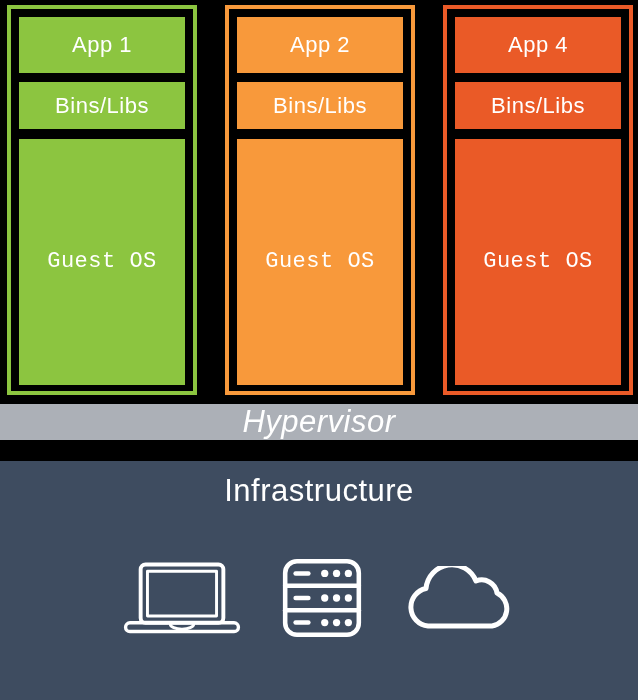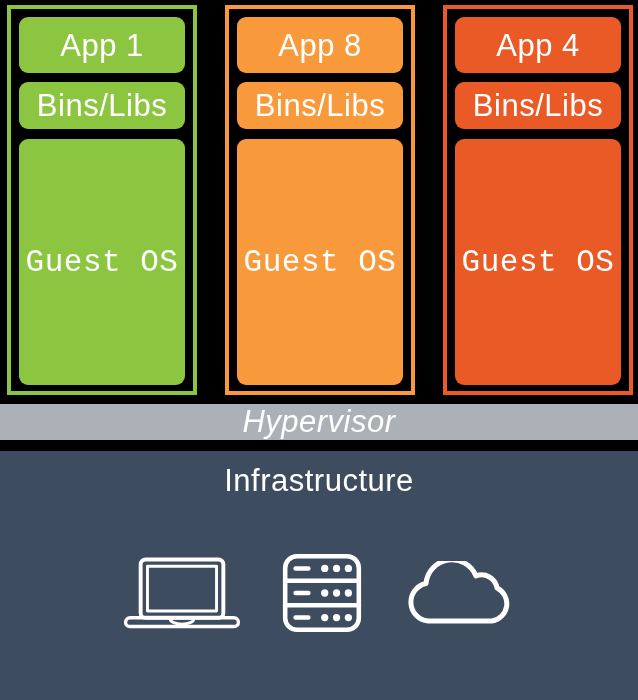--- a/index.html
+++ b/index.html
@@ -30,45 +30,44 @@
     display: flex;
     flex-direction: column;
     padding: 8px 8px 6px 8px;
     background: #000;
   }
   .vm-box {
     background: var(--c, #888);
     display: flex;
     align-items: center;
     justify-content: center;
-    font-size: 31px;
+    font-size: 22px;
     line-height: 1;
     letter-spacing: 0.5px;
     color: #fff;
-    border-radius: 9px;
   }
   .vm-app  { height: 56px; margin-bottom: 9px; }
   .vm-bins { height: 47px; margin-bottom: 10px; }
   .vm-os   { flex: 1; font-family: Liberation Mono, monospace; }
 
   
   .layer {
     width: 100%;
     display: flex;
     align-items: center;
     justify-content: center;
     font-size: 31px;
     letter-spacing: 0.5px;
     background: var(--c, #666);
     box-sizing: border-box;
   }
   .layer-hypervisor { margin-top: 9px;  height: 36px; font-style: italic; }
   .layer-host       { margin-top: 9px;  height: 55px; }
   .layer-infra {
-    margin-top: 11px;
+    margin-top: 21px;
     flex: 1;
     display: flex;
     flex-direction: column;
     align-items: center;
     justify-content: flex-start;
     background: var(--c, #3E4C60);
   }
   .infra-title {
     margin-top: 12px;
     font-size: 31px;
@@ -91,21 +90,21 @@
 
   <div class="vm-row">
 
     <div class="vm-col" style="--c: #8CC540;">
       <div class="vm-box vm-app">App 1</div>
       <div class="vm-box vm-bins">Bins/Libs</div>
       <div class="vm-box vm-os">Guest OS</div>
     </div>
 
     <div class="vm-col" style="--c: #F8993B;">
-      <div class="vm-box vm-app">App 8</div>
+      <div class="vm-box vm-app">App 2</div>
       <div class="vm-box vm-bins">Bins/Libs</div>
       <div class="vm-box vm-os">Guest OS</div>
     </div>
 
     <div class="vm-col" style="--c: #EA5A27;">
       <div class="vm-box vm-app">App 4</div>
       <div class="vm-box vm-bins">Bins/Libs</div>
       <div class="vm-box vm-os">Guest OS</div>
     </div>
 

